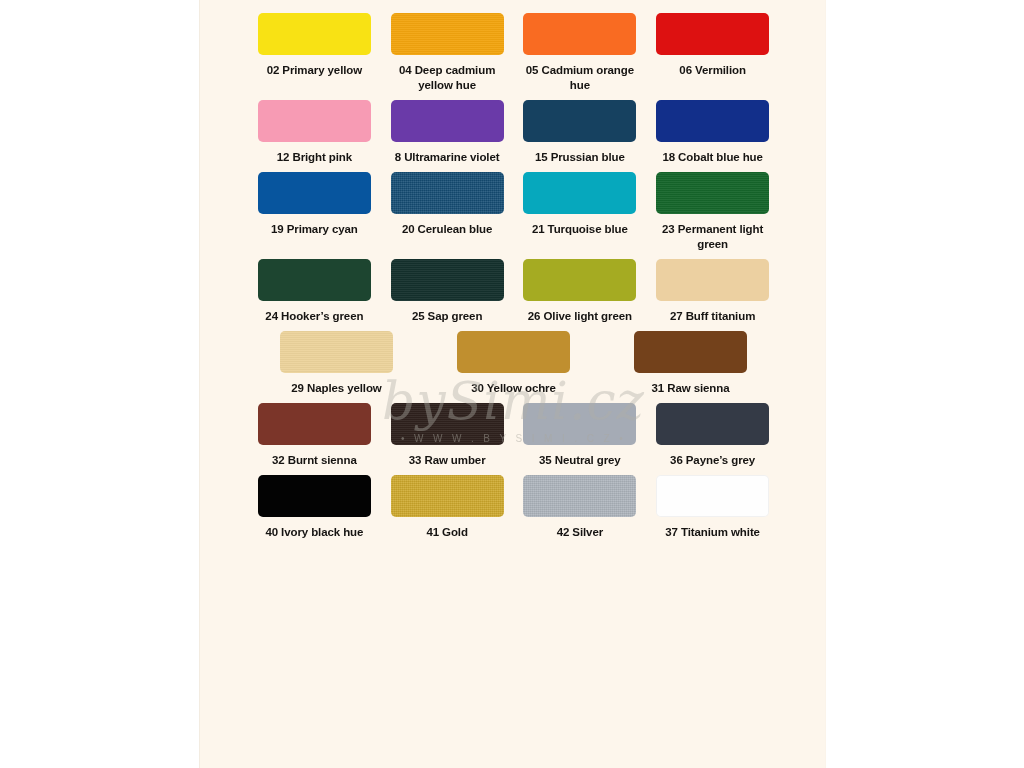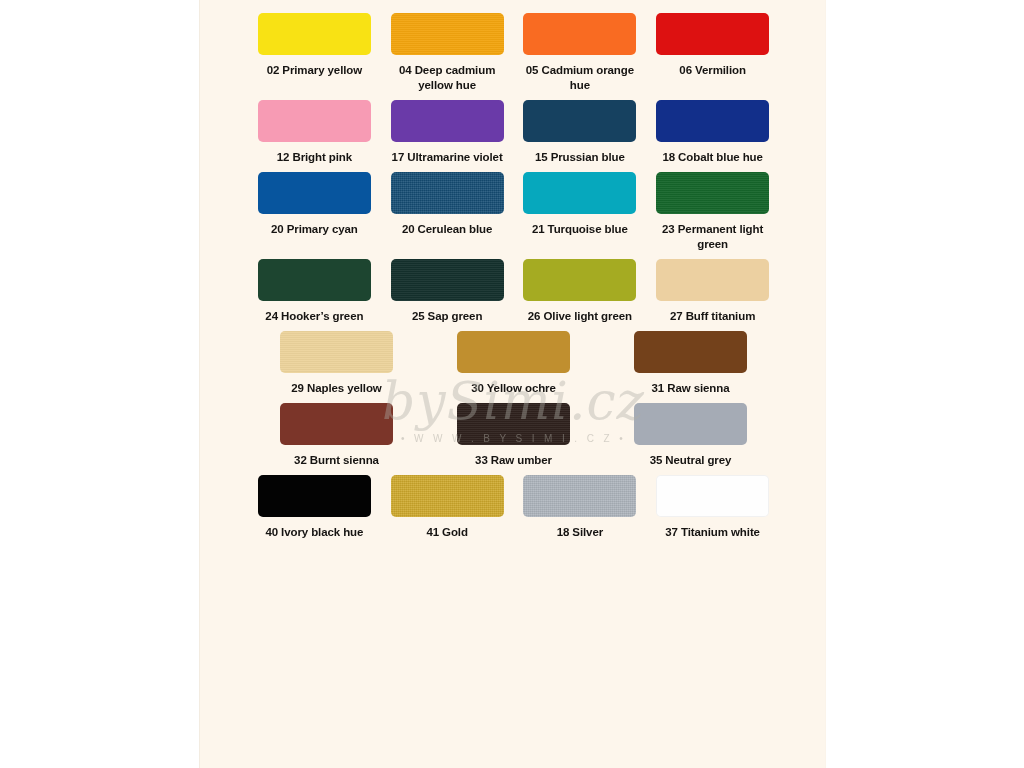--- a/index.html
+++ b/index.html
@@ -162,35 +162,35 @@
             <div class="label">06 Vermilion</div>
           </div>
         </div>
         <div class="row">
           <div class="cell">
             <div class="swatch" style="background: rgb(247, 155, 180);"></div>
             <div class="label">12 Bright pink</div>
           </div>
           <div class="cell">
             <div class="swatch" style="background: rgb(106, 58, 168);"></div>
-            <div class="label">17 Ultramarine violet</div>
+            <div class="label">8 Ultramarine violet</div>
           </div>
           <div class="cell">
             <div class="swatch" style="background: rgb(22, 65, 96);"></div>
             <div class="label">15 Prussian blue</div>
           </div>
           <div class="cell">
             <div class="swatch" style="background: rgb(18, 47, 138);"></div>
             <div class="label">18 Cobalt blue hue</div>
           </div>
         </div>
         <div class="row">
           <div class="cell">
             <div class="swatch" style="background: rgb(7, 85, 158);"></div>
-            <div class="label">20 Primary cyan</div>
+            <div class="label">19 Primary cyan</div>
           </div>
           <div class="cell">
             <div class="swatch tex" style="background: rgb(21, 77, 116);"></div>
             <div class="label">20 Cerulean blue</div>
           </div>
           <div class="cell">
             <div class="swatch" style="background: rgb(6, 168, 189);"></div>
             <div class="label">21 Turquoise blue</div>
           </div>
           <div class="cell">
@@ -236,33 +236,37 @@
             <div class="label">32 Burnt sienna</div>
           </div>
           <div class="cell">
             <div class="swatch tex-soft" style="background: rgb(46, 33, 29);"></div>
             <div class="label">33 Raw umber</div>
           </div>
           <div class="cell">
             <div class="swatch" style="background: rgb(165, 171, 181);"></div>
             <div class="label">35 Neutral grey</div>
           </div>
+          <div class="cell">
+            <div class="swatch" style="background: rgb(52, 58, 70);"></div>
+            <div class="label">36 Payne’s grey</div>
+          </div>
         </div>
         <div class="row">
           <div class="cell">
             <div class="swatch" style="background: rgb(3, 3, 3);"></div>
             <div class="label">40 Ivory black hue</div>
           </div>
           <div class="cell">
             <div class="swatch tex" style="background: rgb(207, 169, 44);"></div>
             <div class="label">41 Gold</div>
           </div>
           <div class="cell">
             <div class="swatch tex" style="background: rgb(174, 181, 189);"></div>
-            <div class="label">18 Silver</div>
+            <div class="label">42 Silver</div>
           </div>
           <div class="cell">
             <div class="swatch bordered" style="background: rgb(254, 254, 254);"></div>
             <div class="label">37 Titanium white</div>
           </div>
         </div>
       </div>
 
   </div>
 </div>

